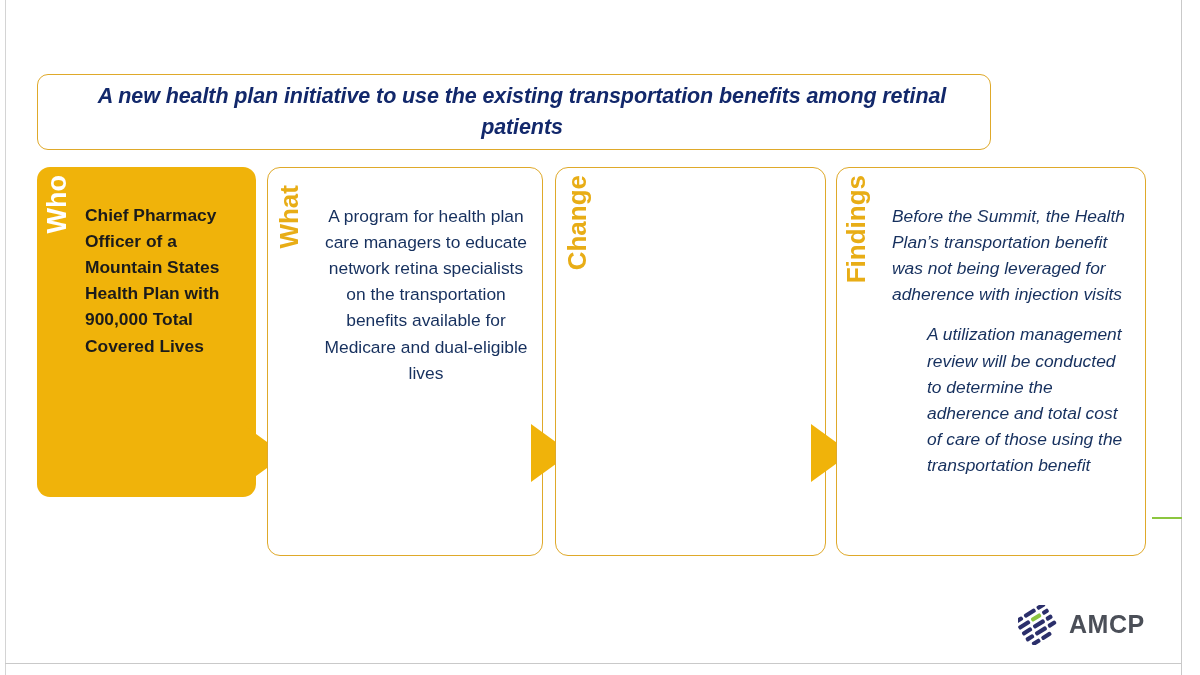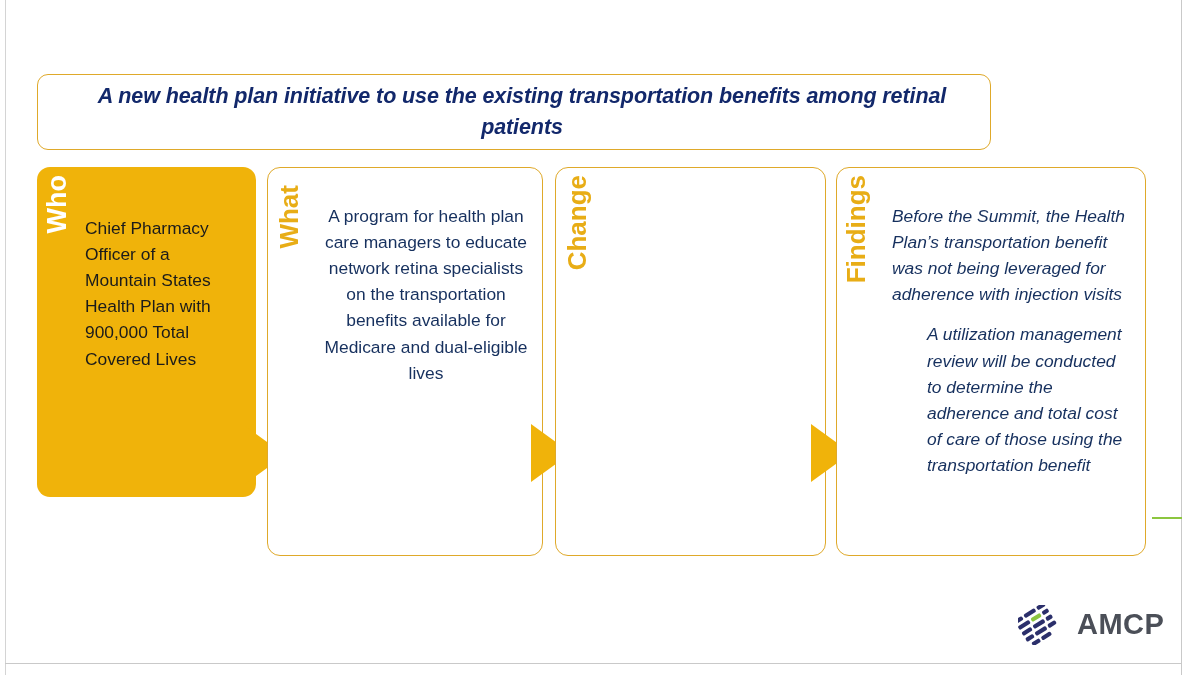--- a/index.html
+++ b/index.html
@@ -132,23 +132,24 @@
 
   
   .body-text {
     position: absolute;
     color: #16305e;
     font-size: 17.4px;
     line-height: 1.50;
   }
   .body-who {
     left: 85px;
-    top: 215px;
+    top: 202px;
     width: 160px;
     color: #1b1b1b;
+    font-weight: bold;
   }
   .body-what {
     left: 321px;
     top: 203px;
     width: 210px;
     text-align: center;
   }
   .body-change {
     left: 614px;
     top: 203px;
@@ -197,26 +198,25 @@
     display: flex;
     align-items: center;
     gap: 9px;
   }
   .logo-mark {
     width: 42px;
     height: 40px;
     flex: 0 0 auto;
   }
   .logo-word {
-    font-size: 29px;
+    font-size: 25px;
     font-weight: bold;
     color: #4b4f58;
     letter-spacing: 0.5px;
     line-height: 1;
-    margin-left: 8px;
   }
 </style>
 </head>
 <body>
 
 <div id="slide">
 
   <div class="edge-left"></div>
   <div class="edge-right"></div>
   <div class="edge-bottom"></div>

